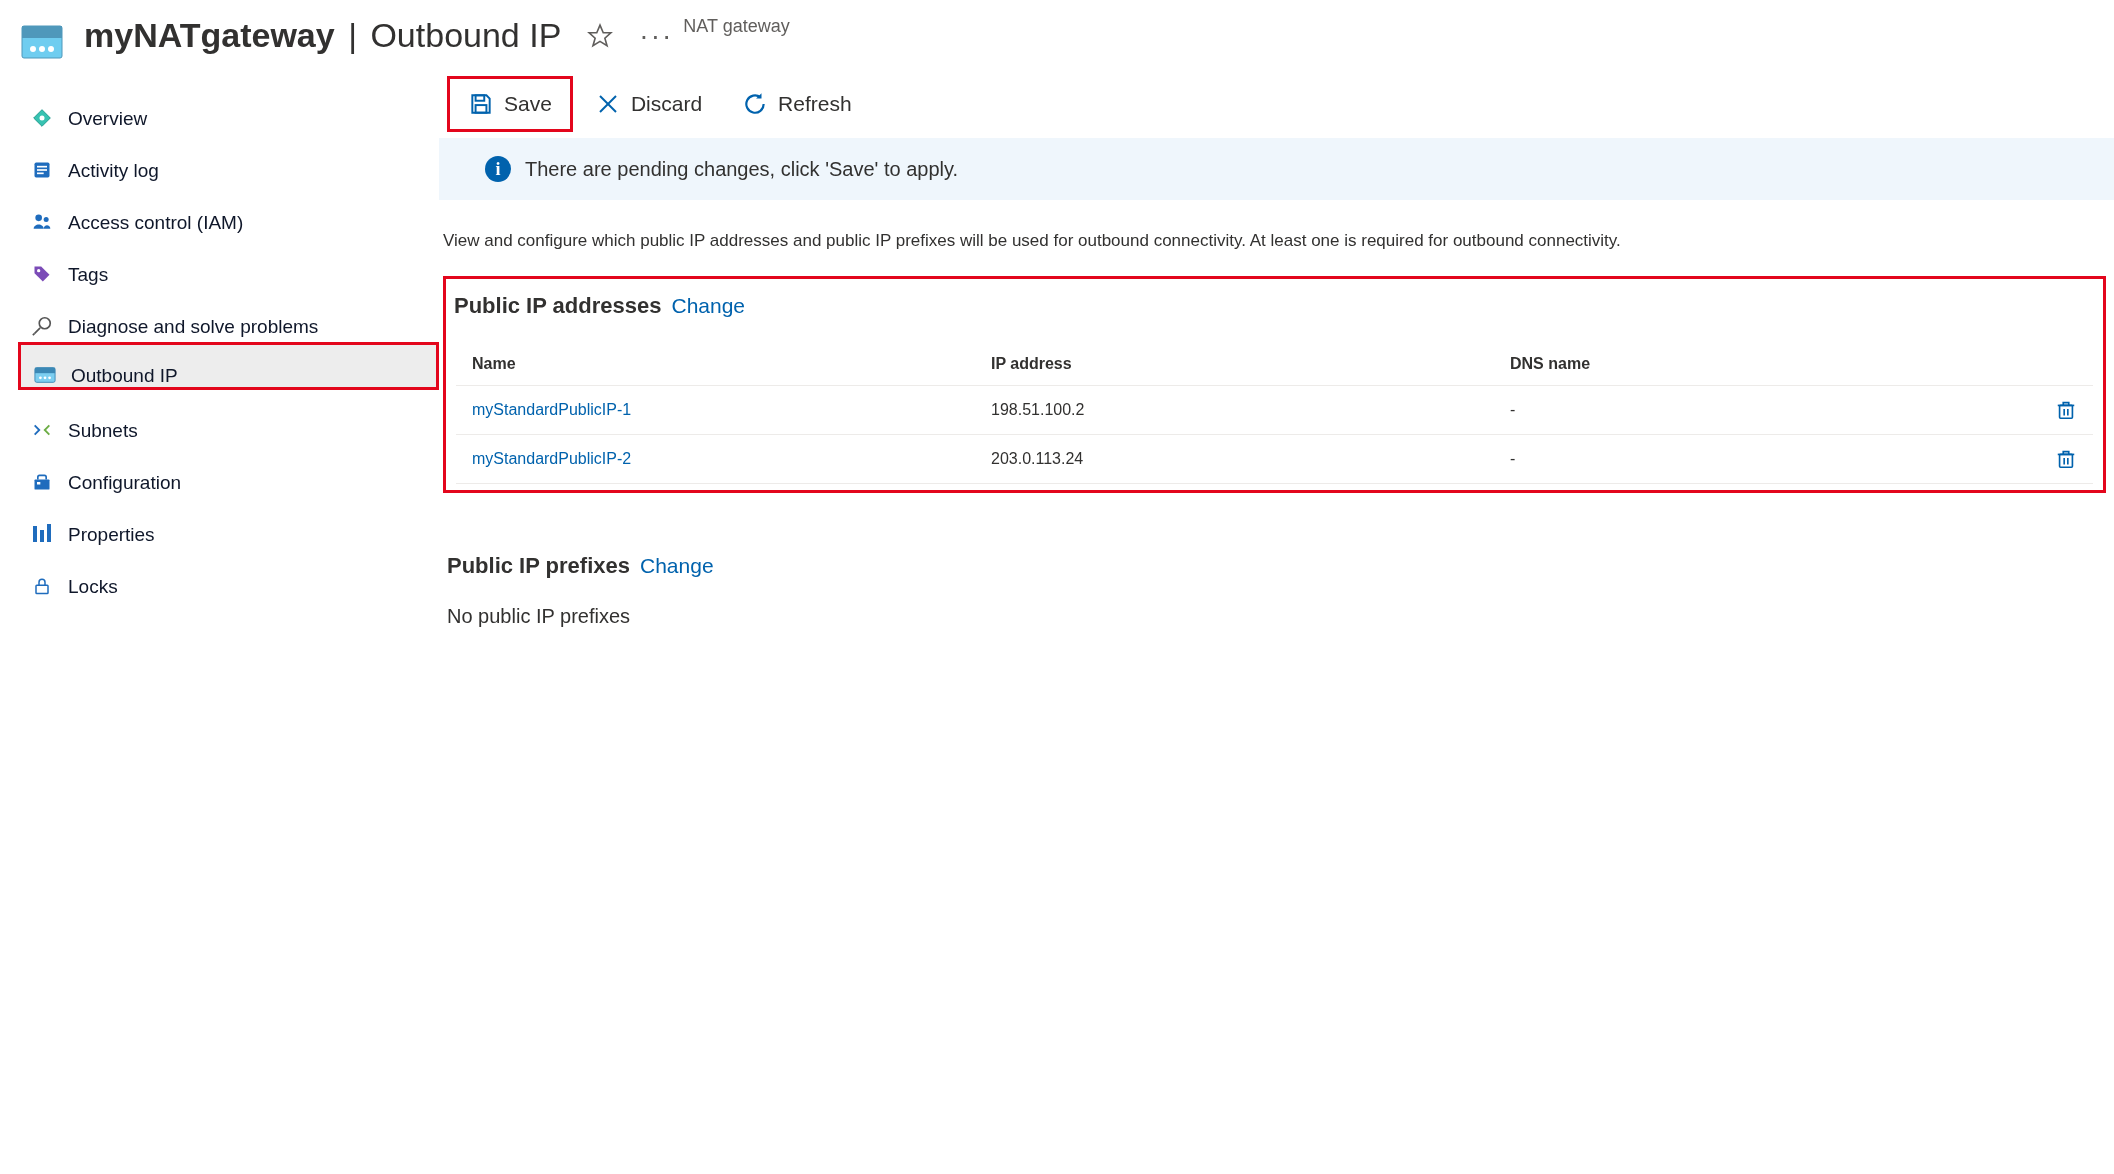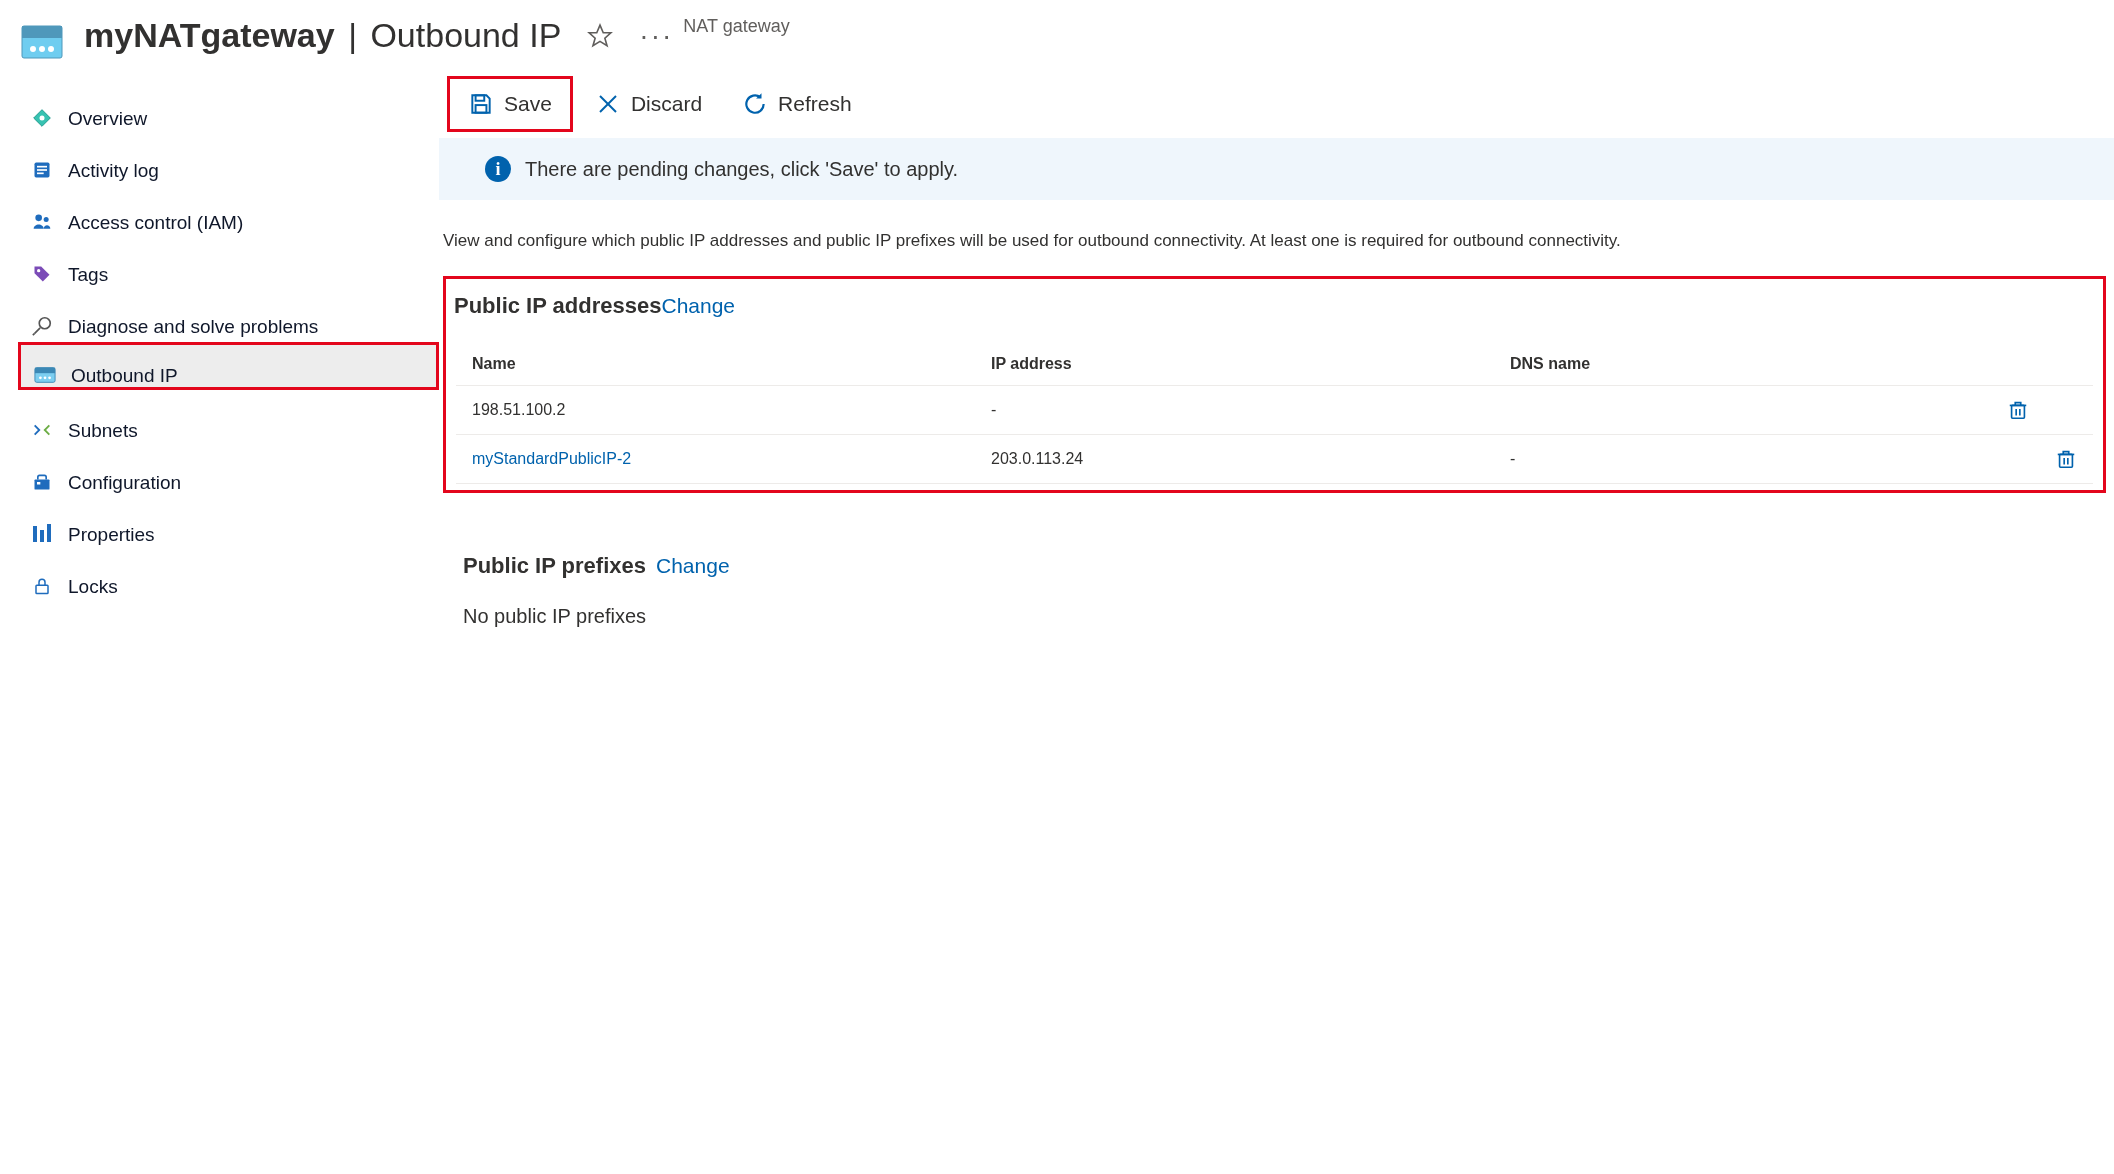--- a/index.html
+++ b/index.html
@@ -131,41 +131,41 @@
       line-height: 1.5;
       color: #323130;
     }
     .section { margin: 0 0 24px 4px; }
     .red-box-2 {
       border: 3px solid #e3061c;
       padding-bottom: 6px;
       margin-right: 8px;
     }
     .section-header {
-      display: flex; align-items: baseline; 
+      display: flex; align-items: baseline; gap: 10px;
       font-size: 22px;
       padding: 14px 4px 4px 8px;
     }
     .section-title { font-weight: 700; color: #323130; }
     .change-link { color: #0062ad; font-weight: 400; cursor: pointer; font-size: 21px; }
 
     .ip-table { padding: 20px 10px 0 10px; }
     .ip-header, .ip-row {
       display: grid;
       grid-template-columns: 1fr 1fr 1fr 48px;
       align-items: center;
       padding: 12px 16px;
       border-bottom: 1px solid #edebe9;
       font-size: 16px;
     }
     .ip-header { font-weight: 600; color: #323130; }
     .ip-row .link { color: #0062ad; cursor: pointer; }
     .trash-btn { cursor: pointer; color: #0062ad; display: inline-flex; justify-content: flex-end; }
 
-    .prefix-section { padding: 36px 4px 0 8px; margin-left: 16px; }
+    .prefix-section { padding: 36px 4px 0 8px; }
     .prefix-title { font-weight: 700; font-size: 22px; display: inline-flex; gap: 10px; align-items: baseline; }
     .prefix-empty { font-size: 20px; color: #323130; margin-top: 26px; }
 
     svg { display: block; }
   </style>
 </head>
 <body>
 
 <div class="page">
   <div class="header-row">
@@ -351,20 +351,21 @@
           <span class="change-link">Change</span>
         </div>
         <div class="ip-table">
           <div class="ip-header">
             <div>Name</div>
             <div>IP address</div>
             <div>DNS name</div>
             <div></div>
           </div>
           <div class="ip-row">
+            <div class="link">myStandardPublicIP-1</div>
             <div>198.51.100.2</div>
             <div>-</div>
             <div class="trash-btn">
               <svg width="22" height="24" viewBox="0 0 24 24" fill="none" stroke="#0062ad" stroke-width="1.8">
                   <rect x="5" y="7" width="14" height="14" rx="1"></rect>
                   <path d="M3 7h18"></path>
                   <path d="M9 7V4h6v3"></path>
                   <line x1="10" y1="11" x2="10" y2="18"></line>
                   <line x1="14" y1="11" x2="14" y2="18"></line>
                 </svg>

